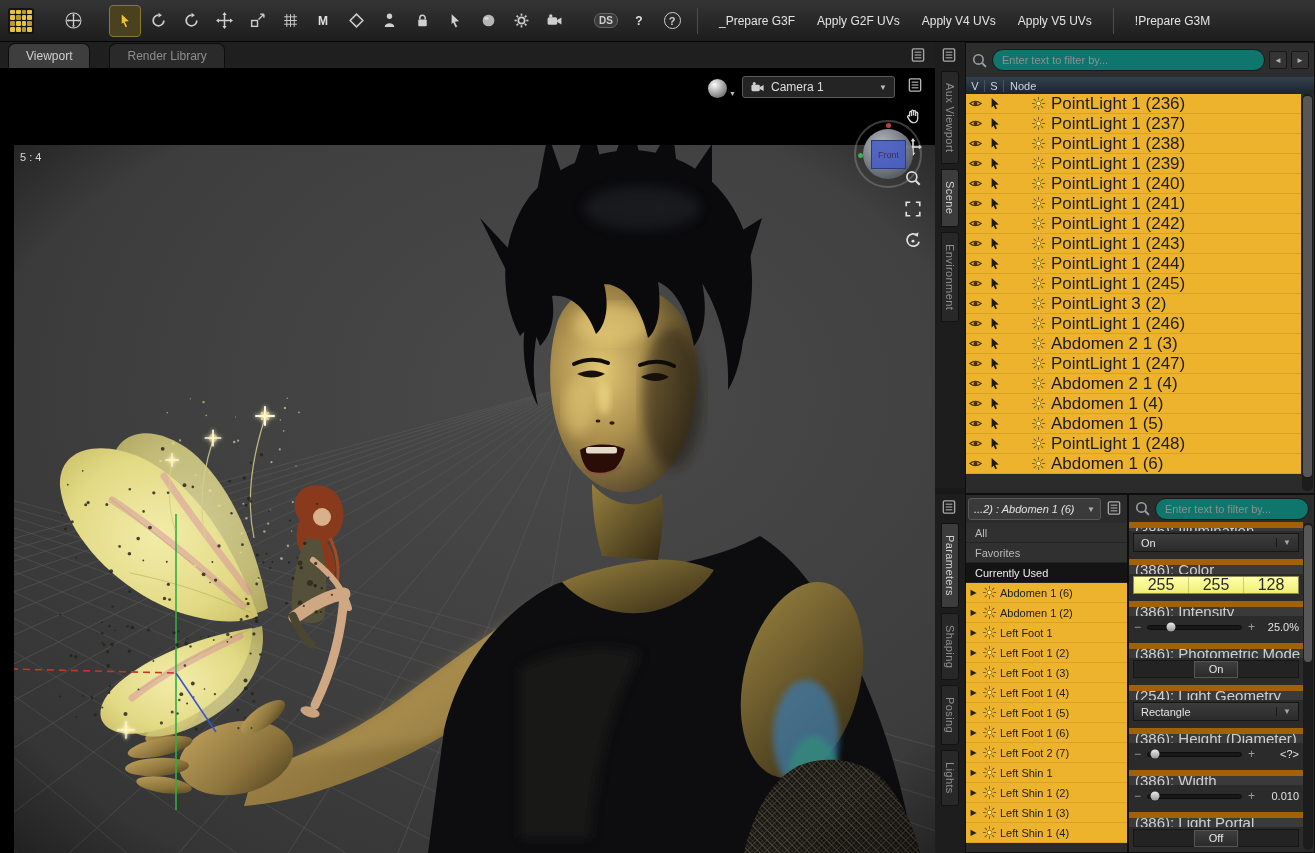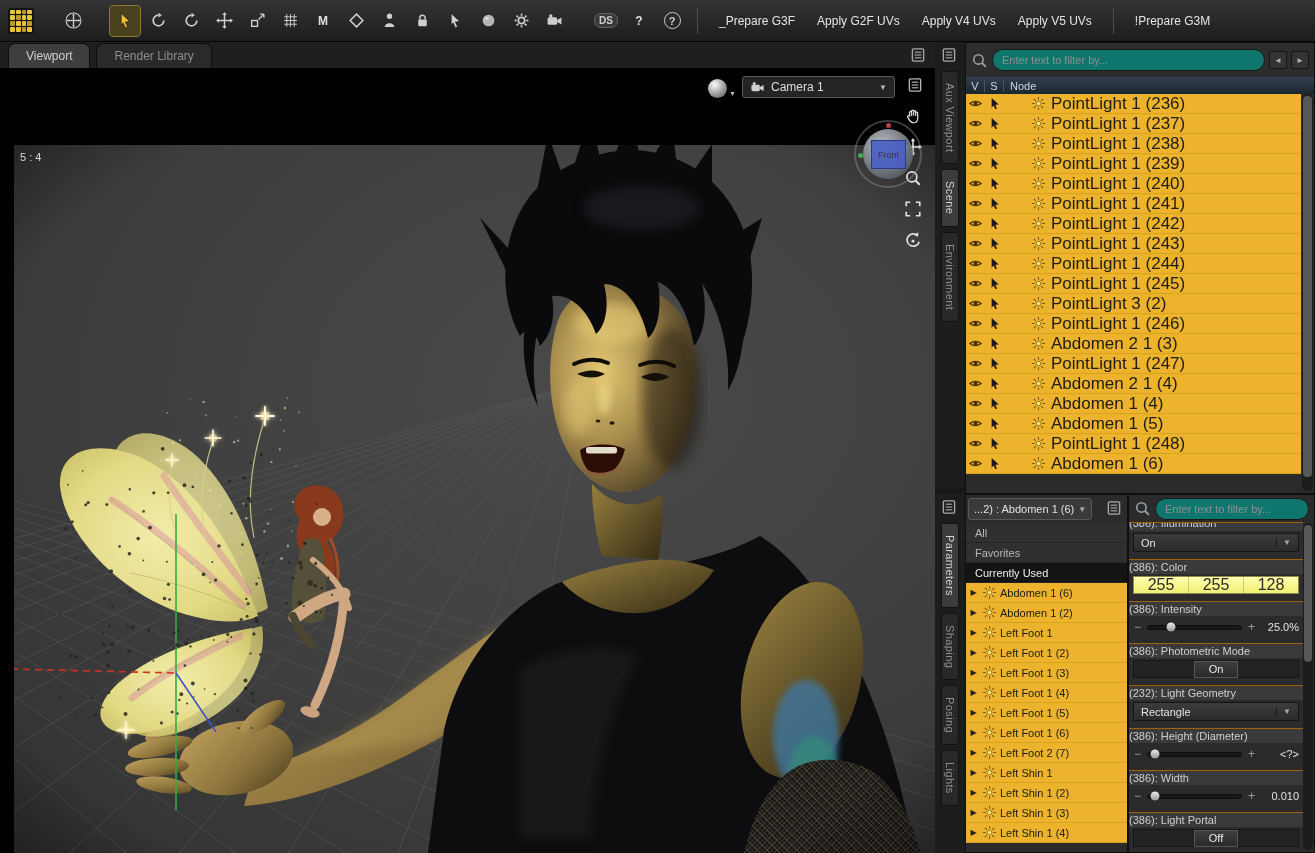--- a/index.html
+++ b/index.html
@@ -71,36 +71,36 @@
 .scene-row .cells{width:19px;display:flex;justify-content:center;color:#191919;}
 .scene-row .indent{width:26px;}
 .scene-row .nico{width:17px;display:flex;justify-content:center;}
 .node-label{padding-left:4px;font-size:17px;white-space:nowrap;}
 .vscrollbar{position:absolute;right:1px;top:51px;width:11px;bottom:2px;background:#1c1c1c;border-radius:5px;}
 .vthumb{position:absolute;left:1px;right:1px;top:2px;height:96%;background:#575757;border-radius:4px;}
 
 
 .right-bottom{position:absolute;left:935px;top:494px;width:380px;height:359px;background:#222;}
 .params-panel{position:absolute;left:30px;top:0;width:163px;height:359px;background:#2b2b2b;border:1px solid #0e0e0e;overflow:hidden;}
-.psel-row{height:28px;display:flex;align-items:center;gap:13px;padding:3px 2px;}
+.psel-row{height:28px;display:flex;align-items:center;gap:4px;padding:3px 2px;font-style:italic;}
 .pselector{flex:1;height:22px;background:#3a3a3a;border:1px solid #585858;border-radius:3px;display:flex;align-items:center;padding:0 5px;color:#e0e0e0;font-size:11px;white-space:nowrap;overflow:hidden;min-width:0;}
 .pselector .dda{margin-left:auto;font-size:8px;color:#b0b0b0;padding-left:4px;}
 .psel-menu{width:20px;height:20px;color:#a8a8a8;flex:0 0 auto;}
 .pfilter-row{height:20px;display:flex;align-items:center;padding-left:9px;color:#b8b8b8;background:#303030;border-bottom:1px solid #232323;}
 .pfilter-row.selected{background:#141414;color:#ededed;}
 .param-row{height:20px;display:flex;align-items:center;background:#edb32c;border-bottom:1px solid #d9a322;color:#1c1c1c;}
 .param-row .tri{width:15px;text-align:center;font-size:8px;color:#222;}
 .param-row .nico{width:16px;display:flex;justify-content:center;}
 .p-label{padding-left:3px;font-size:11px;white-space:nowrap;}
 
 
 .props-panel{position:absolute;left:193px;top:0;width:187px;height:359px;background:#2b2b2b;border:1px solid #0e0e0e;overflow:hidden;}
 .prop-filter{height:27px;display:flex;align-items:center;gap:4px;padding:2px 5px;}
 .props-body{position:absolute;top:27px;left:0;right:11px;bottom:0;overflow:hidden;}
-.prop-header{height:15px;background:#3a3a3a;border-top:1px solid #a16207;color:#cfcfcf;display:flex;align-items:center;margin-top:7px;font-size:11px;overflow:hidden;white-space:nowrap;}
+.prop-header{height:15px;background:#3a3a3a;border-top:6px solid #a16207;color:#cfcfcf;display:flex;align-items:center;padding-left:6px;margin-top:7px;font-size:15px;overflow:hidden;white-space:nowrap;}
 .prop-header.clipped{margin-top:0;height:9px;align-items:flex-start;}
 .prop-header.clipped span{margin-top:-6px;display:block;}
 .prop-dd{height:19px;margin:2px 4px 0;background:linear-gradient(#3c3c3c,#2b2b2b);border:1px solid #161616;display:flex;align-items:center;padding:0 7px;color:#e4e4e4;font-size:11px;}
 .prop-dd .dda{margin-left:auto;font-size:8px;color:#a8a8a8;border-left:1px solid #191919;padding-left:6px;}
 .color-row{height:18px;margin:2px 4px 0;background:linear-gradient(#ffffae,#efee74);display:flex;color:#2b2b2b;border:1px solid #8a8a4e;font-size:16px;}
 .color-cell{flex:1;display:flex;align-items:center;justify-content:center;border-right:1px solid rgba(120,120,60,.35);}
 .color-cell:last-child{border-right:none;}
 .slider-row{height:18px;margin:2px 4px 0;display:flex;align-items:center;gap:5px;color:#bbb;font-size:12px;}
 .sl-btn{width:9px;text-align:center;color:#9a9a9a;line-height:1;}
 .sl-track{flex:1;height:5px;background:#181818;border-radius:3px;position:relative;border:1px solid #0e0e0e;}
@@ -349,21 +349,21 @@
         <div class="taction">Apply G2F UVs</div>
         <div class="taction">Apply V4 UVs</div>
         <div class="taction">Apply V5 UVs</div>
       </div>
     <div class="tsep"></div>
     <div class="taction">!Prepare G3M</div>
   </div>
 
   <div class="left-pane">
     <div class="tabbar">
-      <span id="mount-dtabs" style="display:flex;gap:6px;align-items:center">
+      <span id="mount-dtabs" style="display:flex;gap:19px;align-items:center">
           <span class="dtab active">Viewport</span>
           <span class="dtab">Render Library</span>
         </span>
       <span class="tabbar-menu">
           <svg class="ic" style="width:18px;height:18px">
             <use href="#i-page"></use>
           </svg>
         </span>
     </div>
 
@@ -1396,21 +1396,21 @@
         </div>
 
         <div class="prop-header">
             <span>(386): Photometric Mode</span>
           </div>
         <div class="toggle-row">
           <span class="toggle-btn">On</span>
         </div>
 
         <div class="prop-header">
-            <span>(232): Light Geometry</span>
+            <span>(254): Light Geometry</span>
           </div>
         <div class="prop-dd">
           <span>Rectangle</span>
           <span class="dda">▼</span>
         </div>
 
         <div class="prop-header">
             <span>(386): Height (Diameter)</span>
           </div>
         <div class="slider-row">

